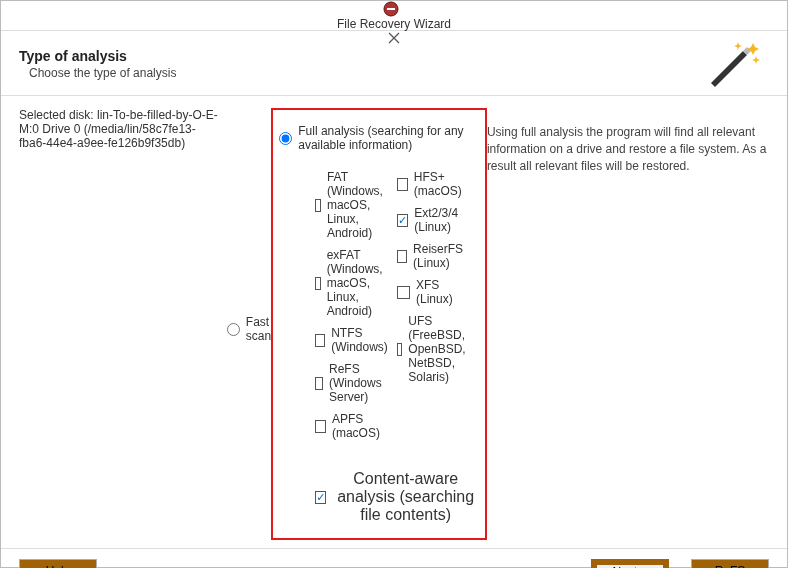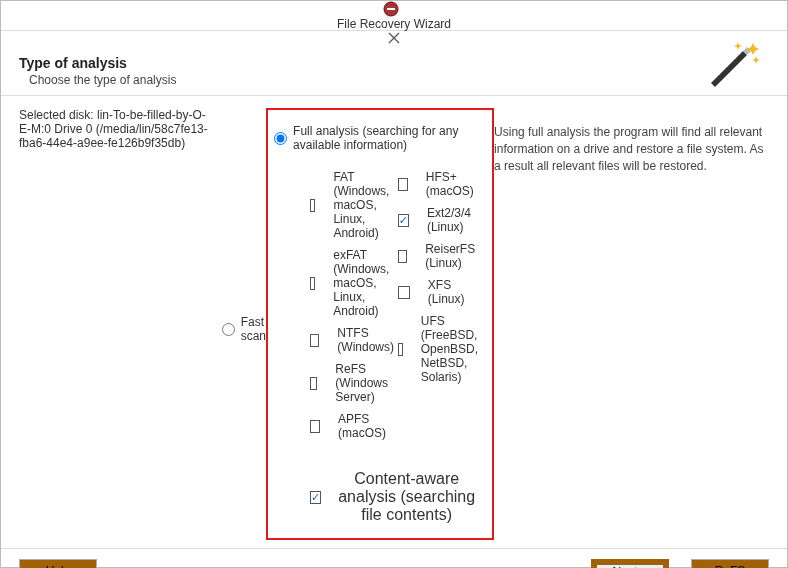--- a/index.html
+++ b/index.html
@@ -2,34 +2,34 @@
 <html><head>
   <meta charset="utf-8">
   <style>
     * { box-sizing: border-box; margin: 0; padding: 0; }
     body { font-family: "Segoe UI", Tahoma, sans-serif; font-size: 12px; color: #333; background: #fff; width: 788px; height: 568px; overflow: hidden; }
     .window { width: 788px; height: 568px; border: 1px solid #bbb; background: #fff; display: flex; flex-direction: column; }
     .titlebar { height: 30px; display: flex; align-items: center; padding: 0 8px; border-bottom: 1px solid #ddd; flex-direction: column; }
     .titlebar .app-icon { width: 16px; height: 16px; margin-right: 6px; }
     .titlebar .title { flex: 1; font-size: 12px; }
     .titlebar .close { width: 40px; text-align: center; font-size: 14px; color: #666; cursor: pointer; }
-    .header { padding: 10px 18px 6px 18px; display: flex; align-items: flex-end; }
+    .header { padding: 10px 18px 6px 18px; display: flex; align-items: center; }
     .header-text { flex: 1; }
     .heading { font-size: 14px; font-weight: bold; color: #222; }
     .subheading { font-size: 12px; color: #444; padding-left: 10px; margin-top: 2px; }
     .wand { width: 56px; height: 46px; margin-right: 6px; }
     .divider { border-top: 1px solid #ddd; margin: 2px 0 8px 0; }
     .content { padding: 4px 18px 0 18px; flex: 1; display: flex; }
     .disk-info { font-size: 12px; margin-bottom: 18px; color: #333; }
     .radio-row { display: flex; align-items: center; margin: 8px 0 6px 6px; font-size: 12px; }
     .radio-row input { margin-right: 6px; }
     .red-box { border: 2px solid #e21a1a; padding: 6px 6px 10px 6px; margin: 0 0 8px 0; }
     .fs-grid { display: flex; margin: 10px 0 0 36px; }
     .fs-col { flex: 1; }
-    .fs-row { display: flex; align-items: center; margin: 8px 0; font-size: 12px; gap: 12px; }
+    .fs-row { display: flex; align-items: center; margin: 8px 0; font-size: 12px; }
     .cb { width: 13px; height: 13px; border: 1px solid #555; display: inline-flex; align-items: center; justify-content: center; margin-right: 6px; background: #fff; cursor: pointer; }
     .cb.checked::after { content: "✓"; color: #0066cc; font-size: 11px; line-height: 11px; }
     .content-aware { margin: 22px 0 4px 36px; display: flex; align-items: center; font-size: 16px; text-align: center; }
     .hint { font-size: 12px; color: #444; margin: 16px 0 4px 0; line-height: 1.4; }
     .bottom-bar { border-top: 1px solid #ddd; padding: 10px 18px 12px 18px; display: flex; align-items: center; }
     .btn { min-width: 78px; height: 24px; background: #a16207; border: 1px solid #adadad; font-size: 12px; cursor: pointer; padding: 0 10px; }
     .btn.primary { border: 6px solid #a16207; background: #e5f1fb; }
     .spacer { flex: 1; }
   </style>
 </head>

